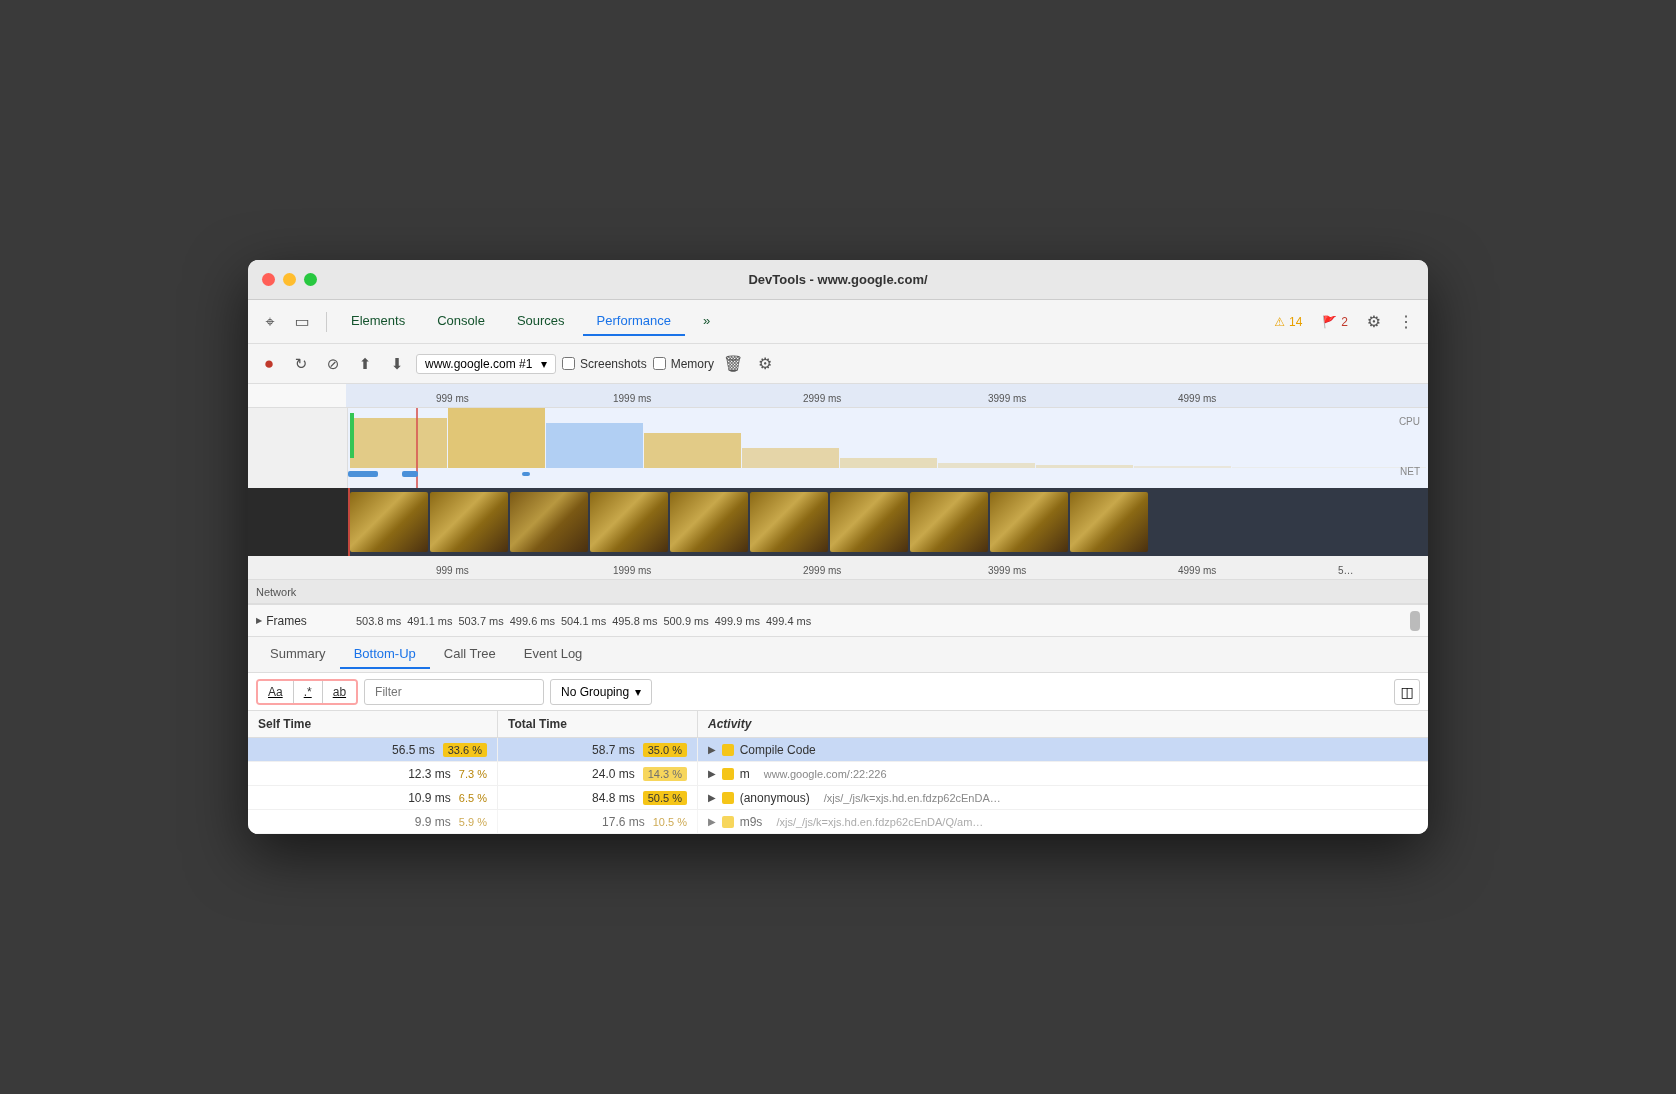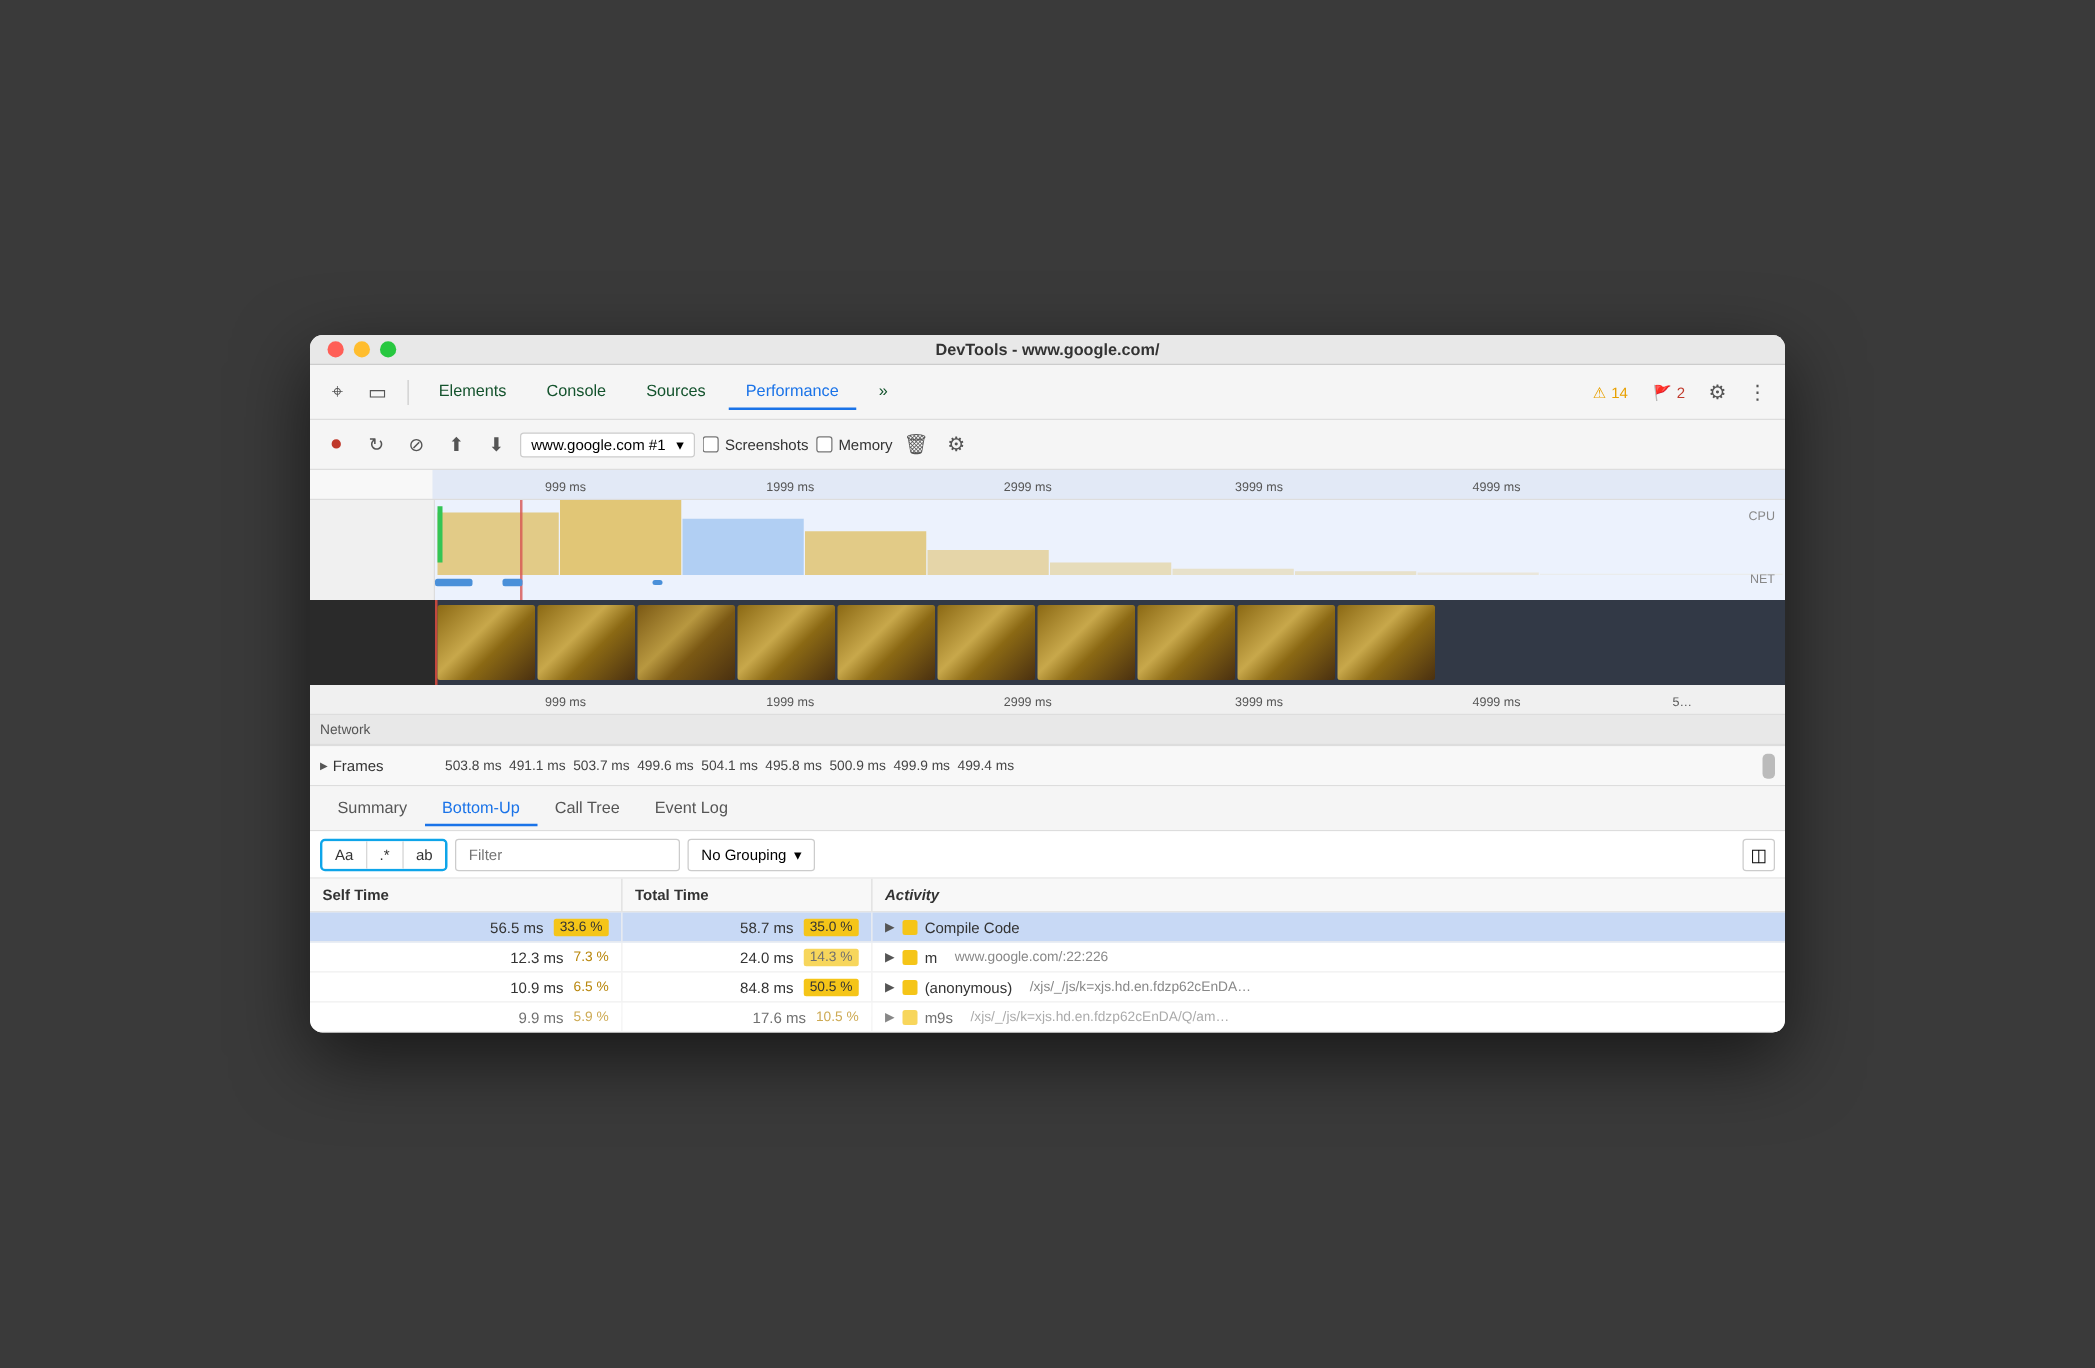--- a/index.html
+++ b/index.html
@@ -13,21 +13,21 @@
     }
     .window {
       width: 1180px;
       background: #f0f0f0;
       border-radius: 10px;
       overflow: hidden;
       box-shadow: 0 20px 60px rgba(0,0,0,0.6);
     }
     .title-bar {
       background: #e8e8e8;
-      height: 24px;
+      height: 40px;
       display: flex;
       align-items: center;
       justify-content: center;
       position: relative;
       border-bottom: 1px solid #ccc;
     }
     .traffic-lights {
       position: absolute;
       left: 14px;
       display: flex;
@@ -196,24 +196,25 @@
       border-bottom: 1px solid #ddd;
       display: flex;
       align-items: center;
       height: 38px;
       padding: 0 8px;
       gap: 6px;
     }
     .filter-group {
       display: flex;
       align-items: flex-start;
-      border: 2px solid #0ea5e9;
+      border: 2px solid #fca5a5;
       border-radius: 4px;
       overflow: hidden;
       height: 26px;
+      text-decoration: underline;
     }
     .filter-btn {
       padding: 2px 10px;
       font-size: 12px;
       color: #333;
       cursor: pointer;
       background: white;
       border-right: 1px solid #ccc;
       height: 100%;
       display: flex;

